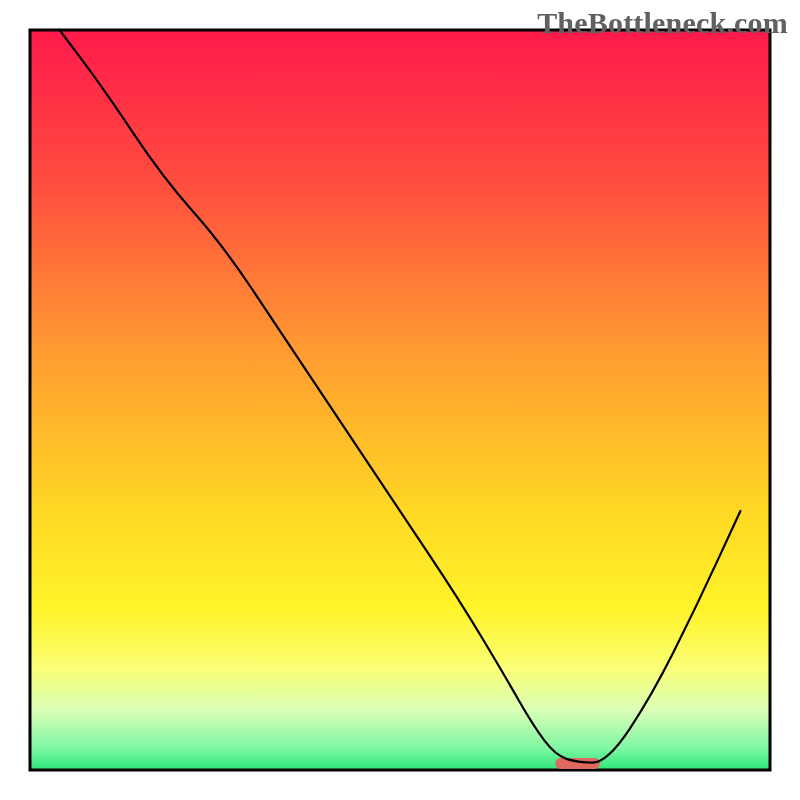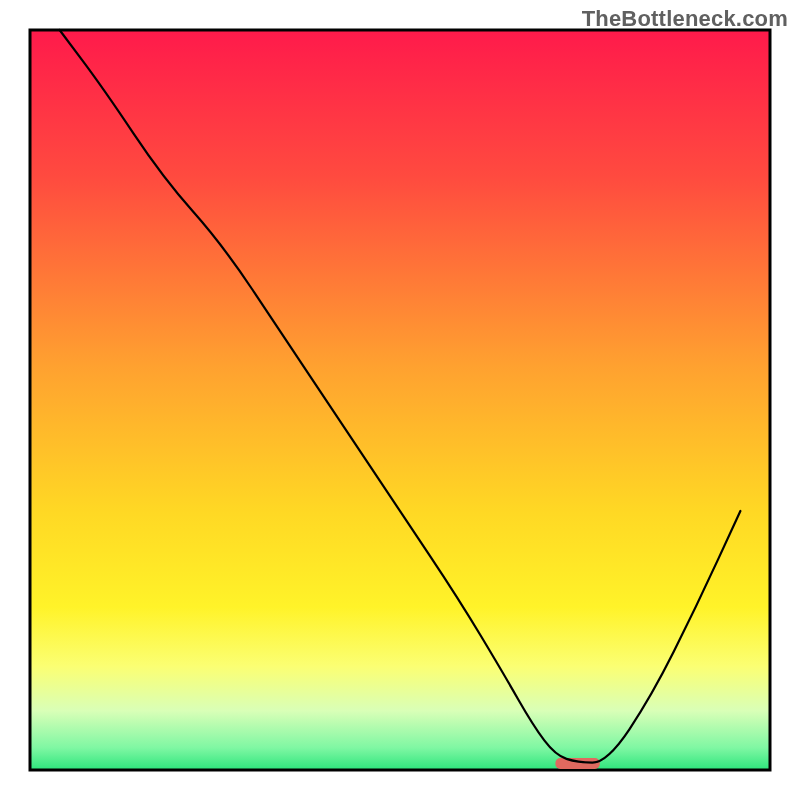--- a/index.html
+++ b/index.html
@@ -12,25 +12,26 @@
   }
   .chart-container {
     position: relative;
     width: 800px;
     height: 800px;
   }
   .watermark {
     position: absolute;
     top: 6px;
     right: 12px;
-    font-size: 22px;
+    font-size: 30px;
     font-weight: 600;
     color: #606060;
     letter-spacing: 0.2px;
     z-index: 10;
+    font-family: Liberation Serif, serif;
   }
   svg.plot {
     position: absolute;
     left: 0;
     top: 0;
     width: 800px;
     height: 800px;
   }
 </style>
 </head>

